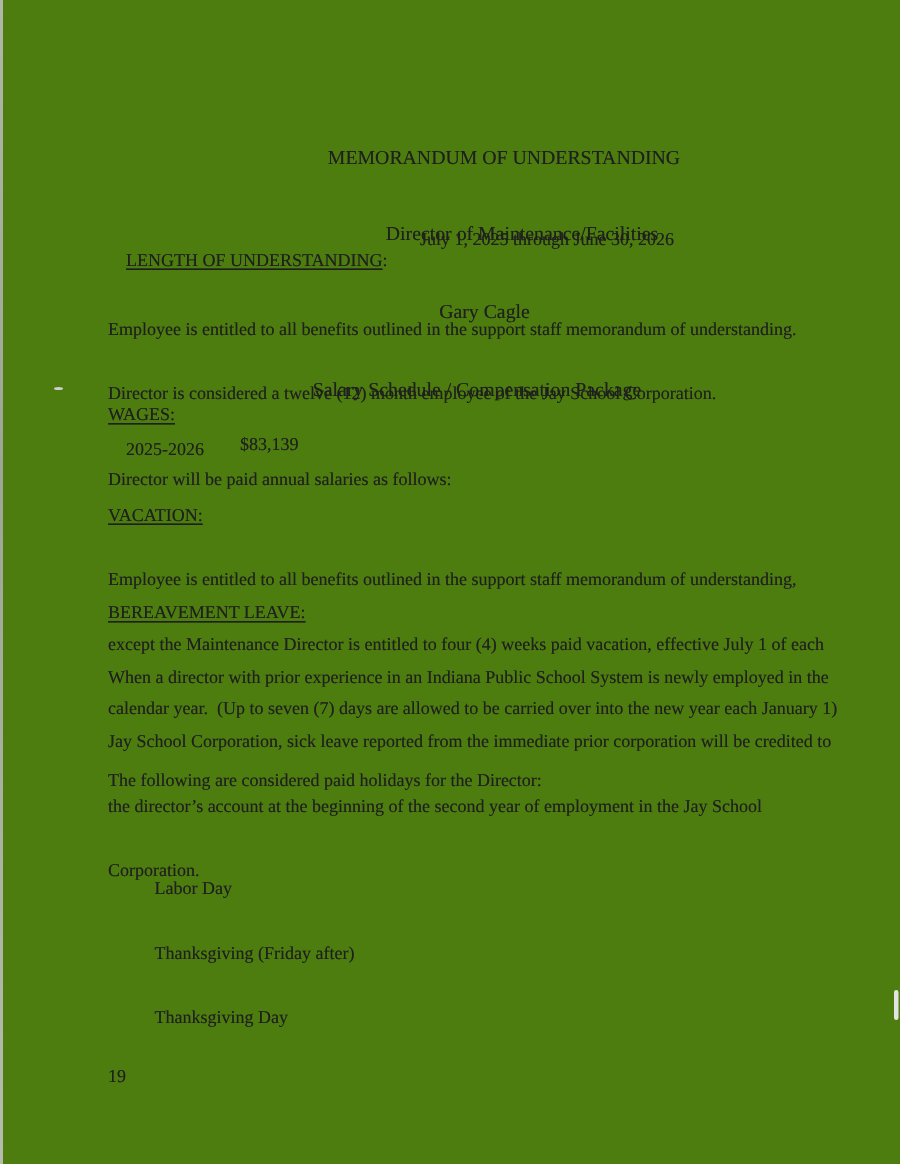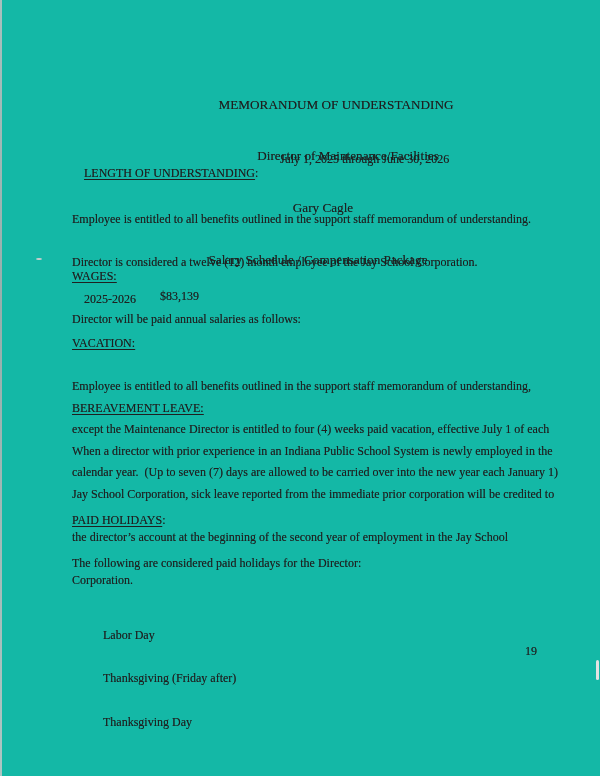--- a/index.html
+++ b/index.html
@@ -1,19 +1,19 @@
 <!DOCTYPE html>
 <html><head>
 <meta charset="utf-8">
 <style>
   html,body{margin:0;padding:0;background:#e9e9e9;}
   .page{
     position:relative;
     width:600px;height:776px;
-    background:#14b8a6;
+    background:#4d7c0f;
     font-family:"Liberation Serif","DejaVu Serif",serif;
     color:#1f1f1f;
     overflow:hidden;
     text-shadow:0 0 .3px rgba(30,30,30,.55);
   }
   .block{
     position:absolute;
     font-size:12px;
     line-height:14.4px;
     white-space:pre-wrap;
@@ -33,21 +33,21 @@
   
   .benefits{top:183px;left:72px;width:522px;}
   .wages-head{top:240px;left:72px;width:522px;}
   .salary-row{top:278px;left:72px;width:320px;}
   .salary-amount{position:absolute;left:88px;top:11px;text-align:right;}
   .vacation{top:307px;left:72px;width:522px;}
   .bereavement{top:372px;left:72px;width:522px;}
   .sick{top:415px;left:72px;width:522px;}
   .holidays{top:484px;left:72px;width:522px;}
   .holiday-list > div{margin-left:31px;}
-  .page-number{top:644px;left:72px;width:465px;text-align:right;}
+  .page-number{top:710px;left:72px;width:465px;text-align:left;}
   
   .scan-edge{
     position:absolute;left:0;top:0;width:2px;height:776px;
     background:linear-gradient(#c2c2c2,#adadad 40%,#bdbdbd 75%,#c8c8c8);
     opacity:.85;
   }
   .speck-left{
     position:absolute;left:36px;top:258px;width:6px;height:2px;
     background:#cfcfcf;border-radius:50%;
   }
@@ -104,21 +104,20 @@
   </div>
 
   <div class="block sick">
     <div class="line">When a director with prior experience in an Indiana Public School System is newly employed in the</div>
     <div class="line">Jay School Corporation, sick leave reported from the immediate prior corporation will be credited to</div>
     <div class="line">the director’s account at the beginning of the second year of employment in the Jay School</div>
     <div class="line">Corporation.</div>
   </div>
 
   <div class="block holidays">
-    <div><span class="heading">PAID HOLIDAYS</span><span>:</span></div>
     <div class="line">The following are considered paid holidays for the Director:</div>
     <div class="holiday-list">
       <div>Labor Day</div>
       <div>Thanksgiving (Friday after)</div>
       <div>Thanksgiving Day</div>
       
       
       
       
       

